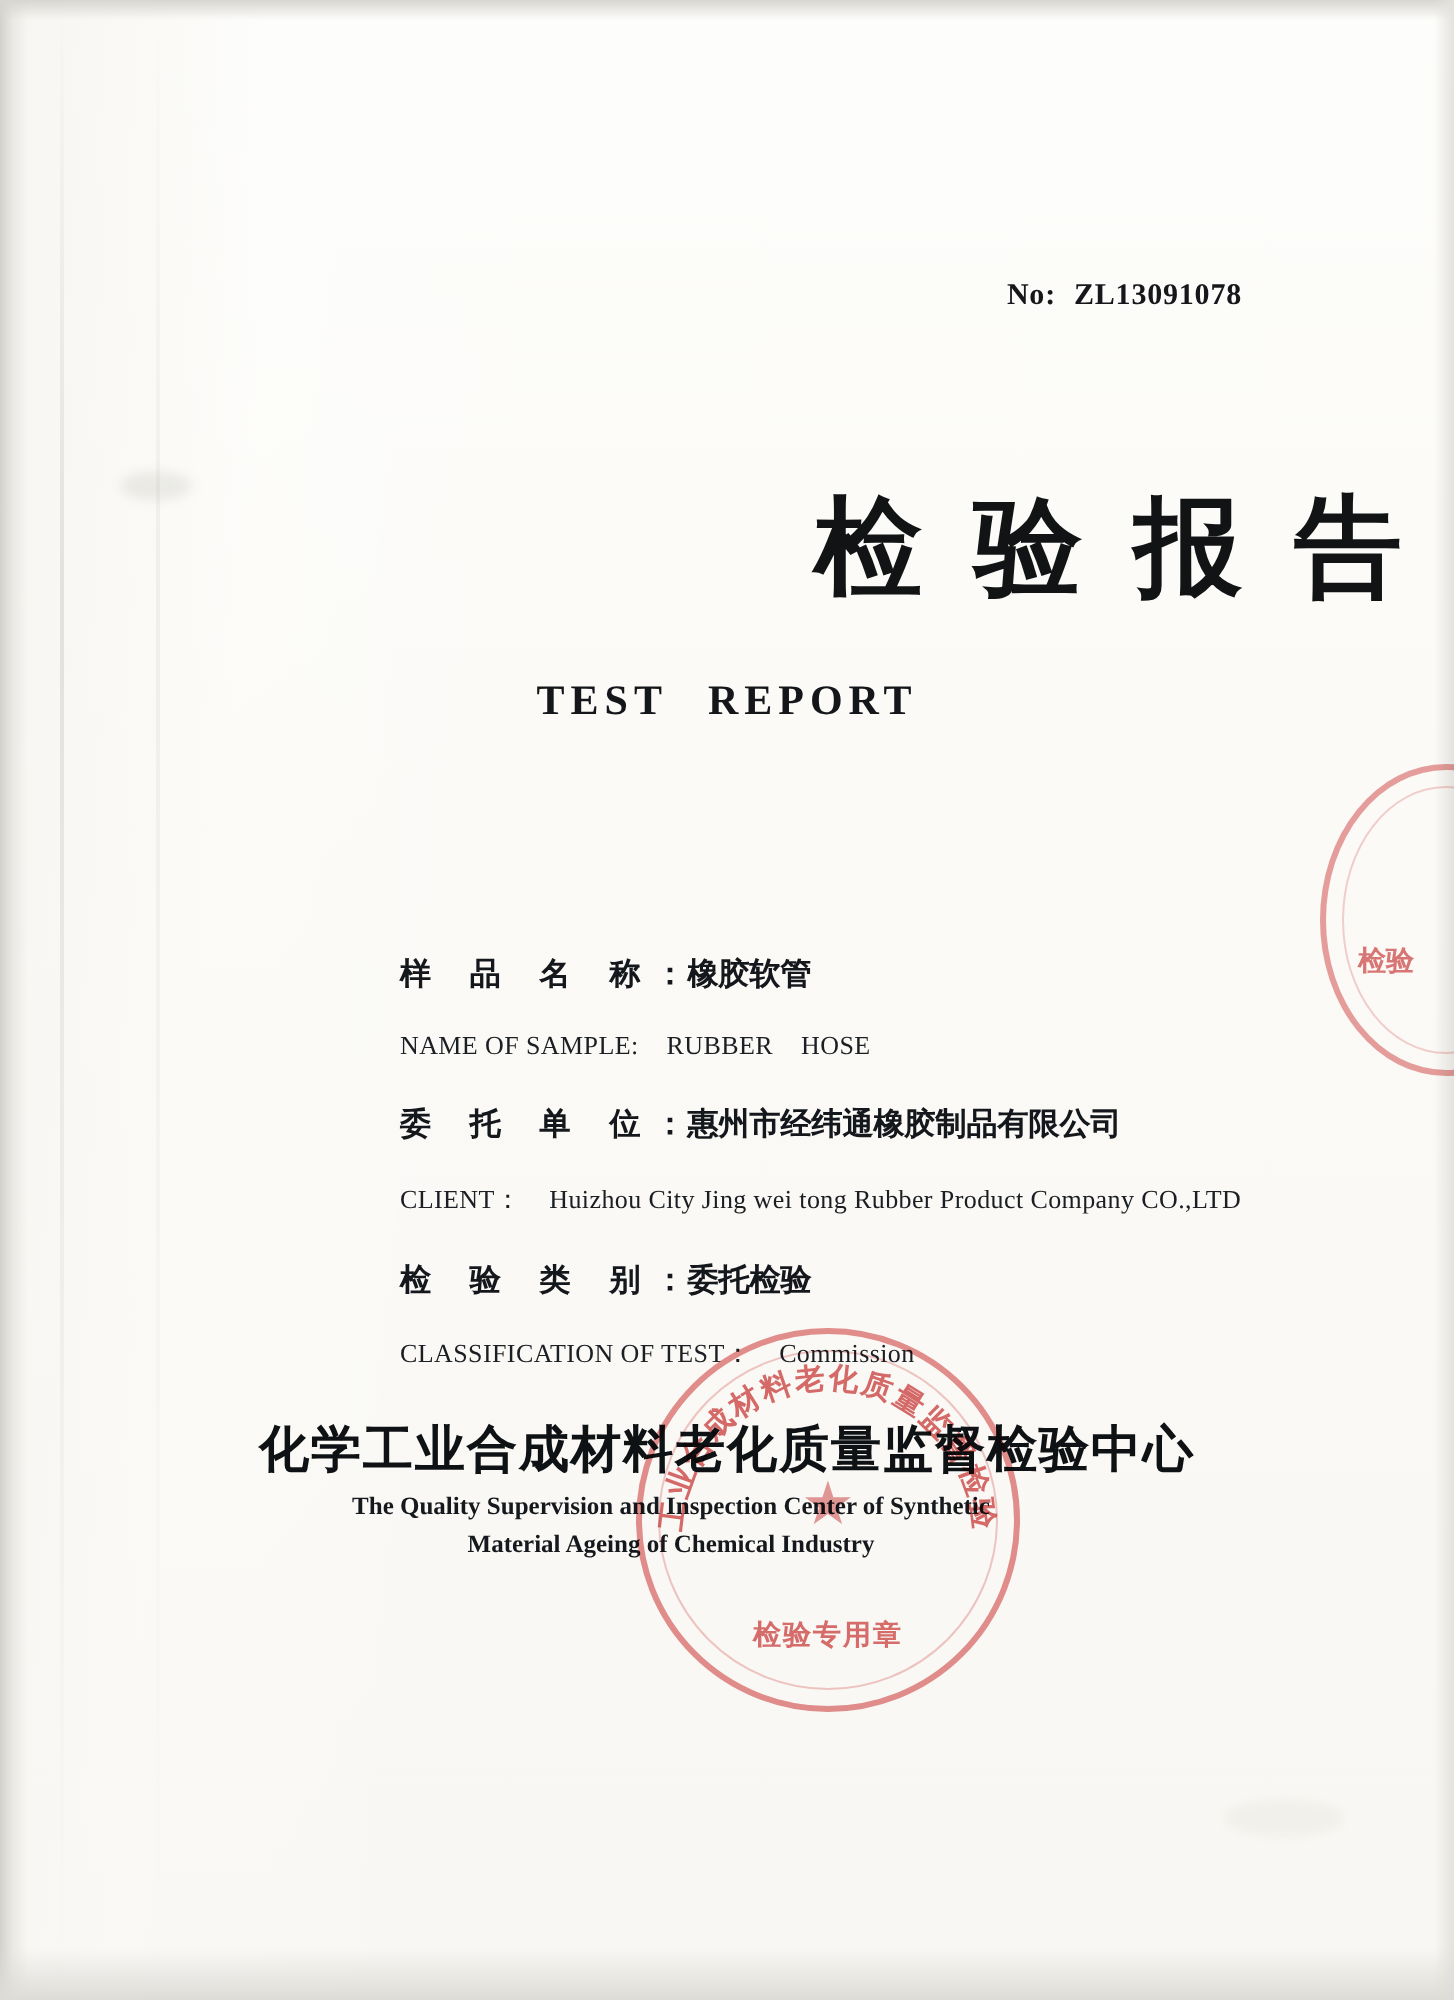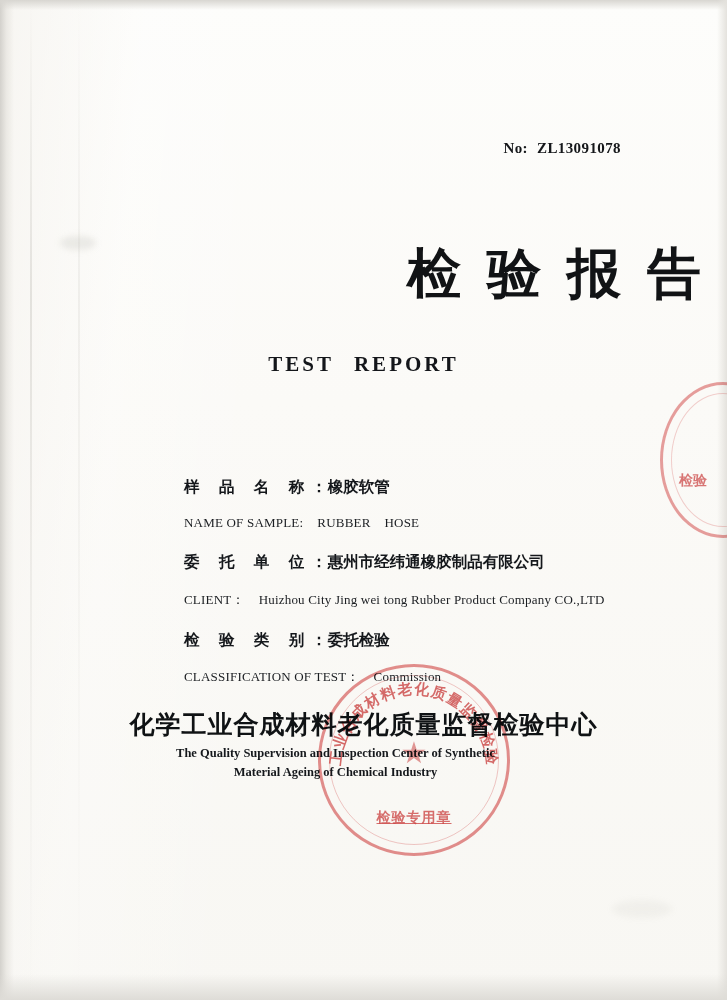--- a/index.html
+++ b/index.html
@@ -81,29 +81,28 @@
     position: absolute;
     top: 338px;
     left: 0;
     width: 727px;
     text-align: center;
     font-family: "Liberation Serif", serif;
     font-weight: 700;
     font-size: 21px;
     letter-spacing: 3px;
     color: #14161a;
-    margin-top: 14px;
   }
   .title-en .gap { display: inline-block; width: 20px; }
 
   
   .fields {
     position: absolute;
     top: 478px;
-    left: 184px;
+    left: 200px;
     width: 470px;
   }
   .field-row { margin-bottom: 22px; }
   .field-cn {
     font-family: "DejaVu Sans", sans-serif;
     font-size: 15.5px;
     font-weight: 700;
     color: #14171b;
     white-space: nowrap;
     line-height: 1.25;
@@ -188,21 +187,20 @@
   .stamp-bottom-text {
     position: absolute;
     left: 0; right: 0;
     bottom: 26px;
     text-align: center;
     font-family: "DejaVu Sans", sans-serif;
     font-weight: 700;
     font-size: 14px;
     color: rgba(198, 30, 30, .78);
     letter-spacing: 1px;
-    text-decoration: underline;
   }
 
   .stamp-right {
     width: 120px;
     height: 150px;
     left: 660px;
     top: 382px;
     border: 3px solid rgba(205, 36, 36, .58);
     opacity: .75;
     mix-blend-mode: multiply;

